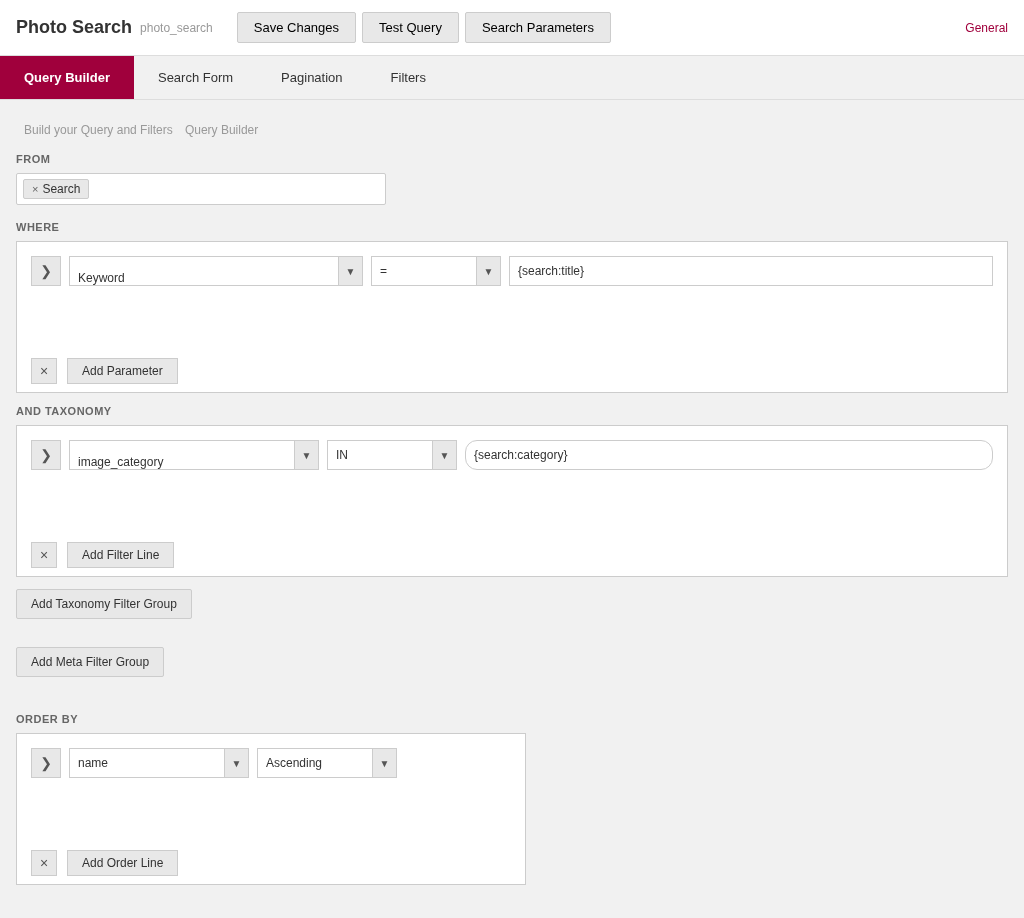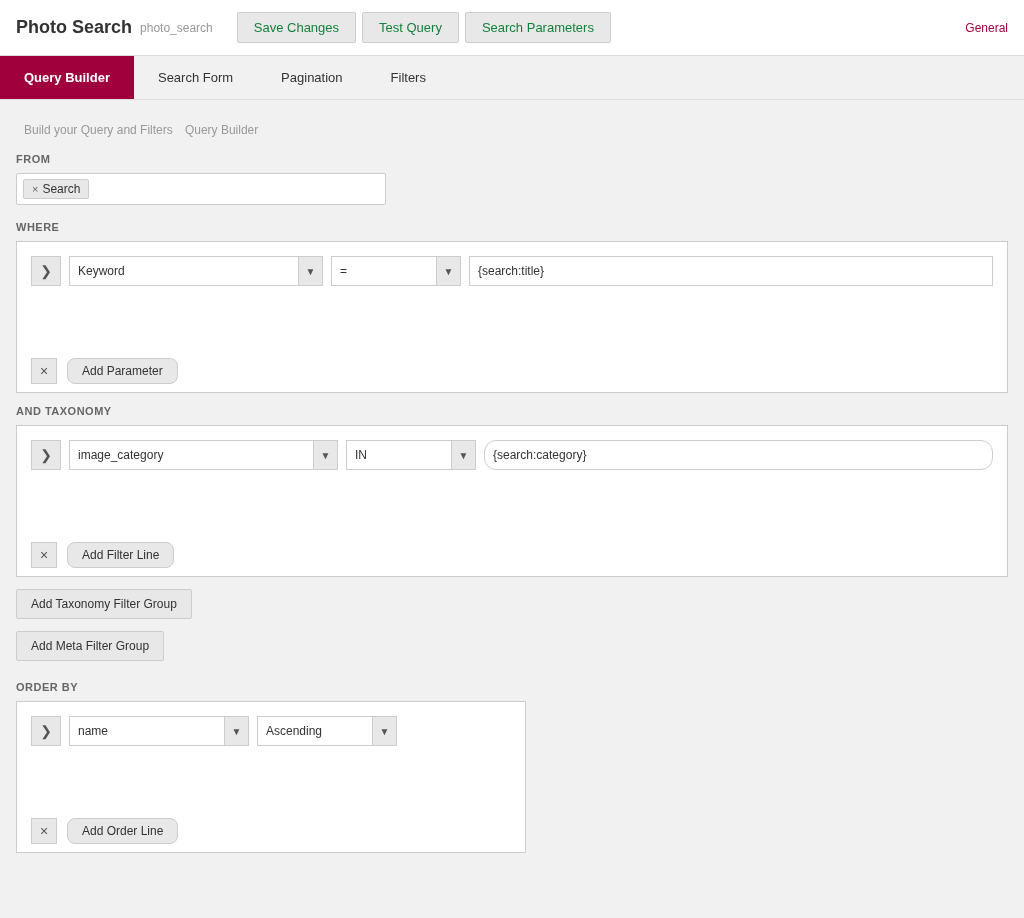--- a/index.html
+++ b/index.html
@@ -26,21 +26,21 @@
       margin-right: 24px;
     }
     .header-btn {
       background: #e8e8e8;
       border: 1px solid #ccc;
       padding: 7px 16px;
       margin-right: 6px;
       cursor: pointer;
       font-size: 13px;
       border-radius: 2px;
-      color: #15803d;
+      color: #000000;
     }
     .header-link {
       margin-left: auto;
       color: #a0003c;
       font-size: 12px;
       cursor: pointer;
       text-decoration: none;
     }
 
     
@@ -197,33 +197,33 @@
       color: #555;
     }
 
     .add-btn {
       background: #e8e8e8;
       border: 1px solid #ccc;
       padding: 5px 14px;
       cursor: pointer;
       font-size: 12px;
       color: #333;
-      border-radius: 8px;
+      border-radius: 0;
     }
 
     .filter-group-btn {
       background: #e8e8e8;
       border: 1px solid #ccc;
       padding: 7px 14px;
       cursor: pointer;
       font-size: 12px;
       color: #333;
       border-radius: 2px;
       display: inline-block;
-      margin-bottom: 4px;
+      margin-bottom: 20px;
     }
 
     .order-panel {
       background: #fff;
       border: 1px solid #ccc;
       max-width: 510px;
     }
   </style>
 </head>
 <body>
@@ -256,42 +256,42 @@
     <div class="tag">
       <span class="tag-remove">×</span>
       <span>Search</span>
     </div>
   </div>
 
   <div class="label" style="margin-top:16px;">WHERE</div>
   <div class="panel">
     <div class="panel-row">
       <div class="chevron-btn">❯</div>
-      <div class="select-field" style="width:254px;">
+      <div class="select-field" style="width:294px;align-items:flex-end;">
         <span>Keyword</span>
         <div class="select-arrow">▼</div>
       </div>
       <div class="select-field" style="width:130px;">
         <span>=</span>
         <div class="select-arrow">▼</div>
       </div>
       <input class="text-field" type="text" style="flex: 1 1 0%;" value="{search:title}">
     </div>
     <div style="height:50px;"></div>
     <div style="display:flex; align-items:center; padding:8px 14px; gap:10px;">
       <div class="remove-btn">×</div>
       <button class="add-btn">Add Parameter</button>
     </div>
   </div>
 
   <div class="label">AND TAXONOMY</div>
   <div class="panel">
     <div class="panel-row">
       <div class="chevron-btn">❯</div>
-      <div class="select-field" style="width:269px;">
+      <div class="select-field" style="width:250px;align-items:flex-end;">
         <span>image_category</span>
         <div class="select-arrow">▼</div>
       </div>
       <div class="select-field" style="width:130px;">
         <span>IN</span>
         <div class="select-arrow">▼</div>
       </div>
       <input class="text-field" type="text" style="flex: 1 1 0%; border-radius: 12px;" value="{search:category}">
     </div>
     <div style="height:50px;"></div>

